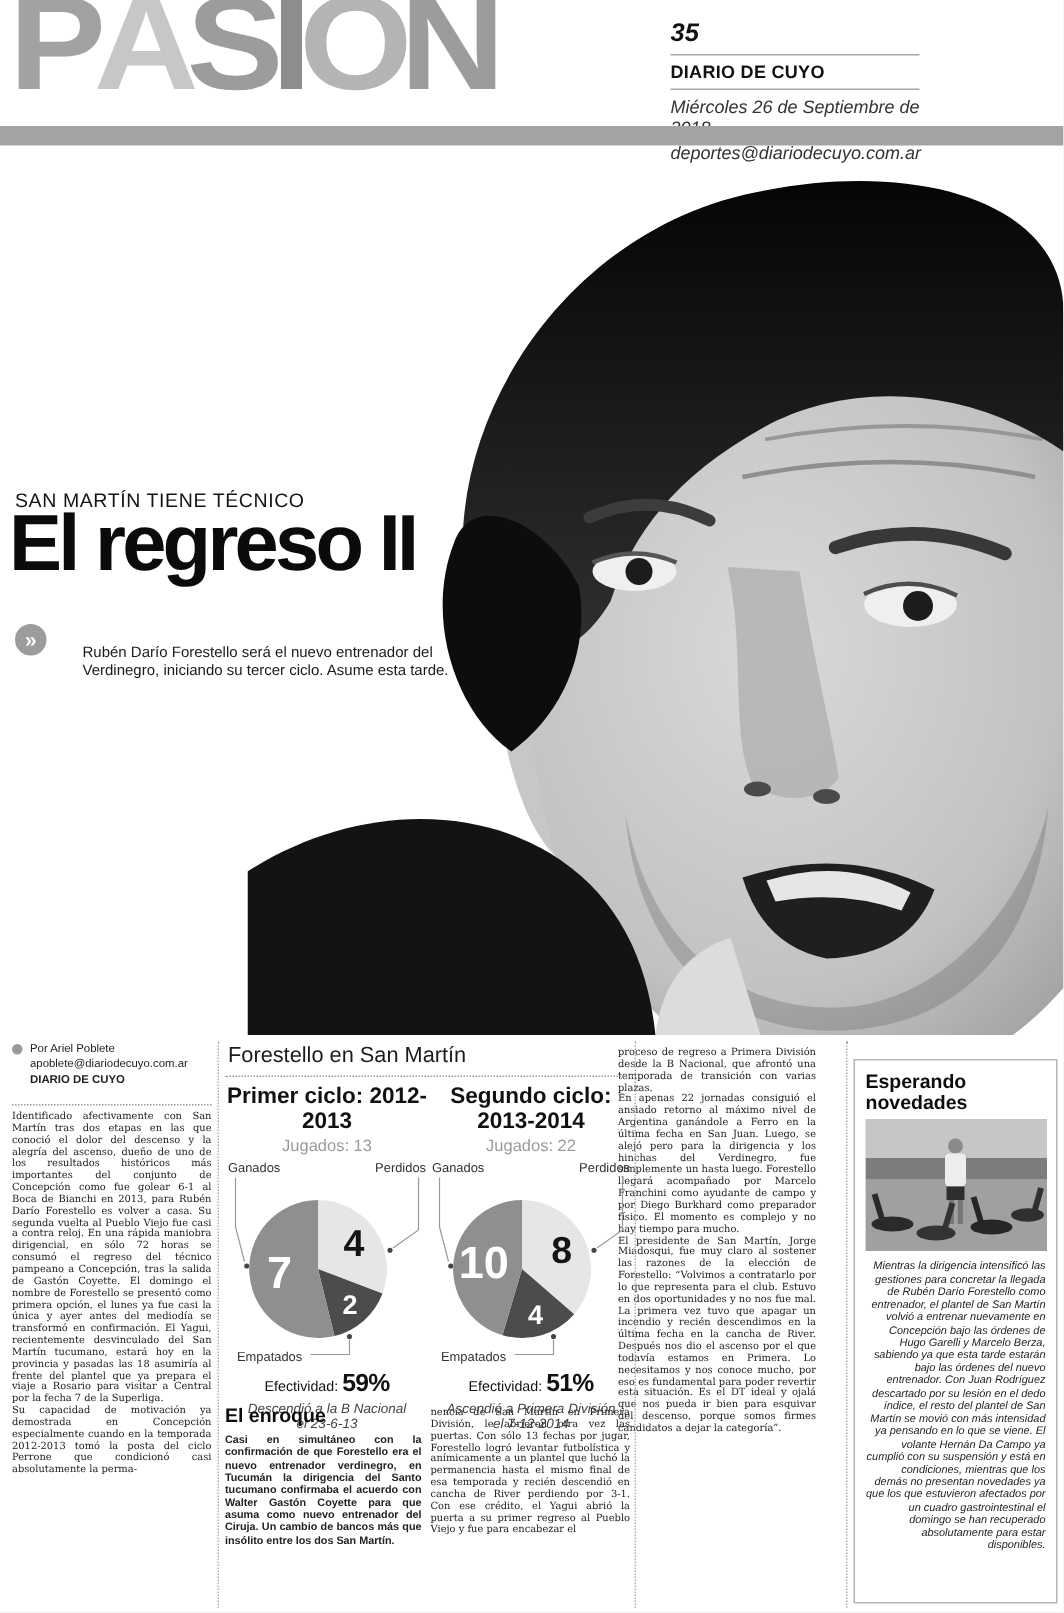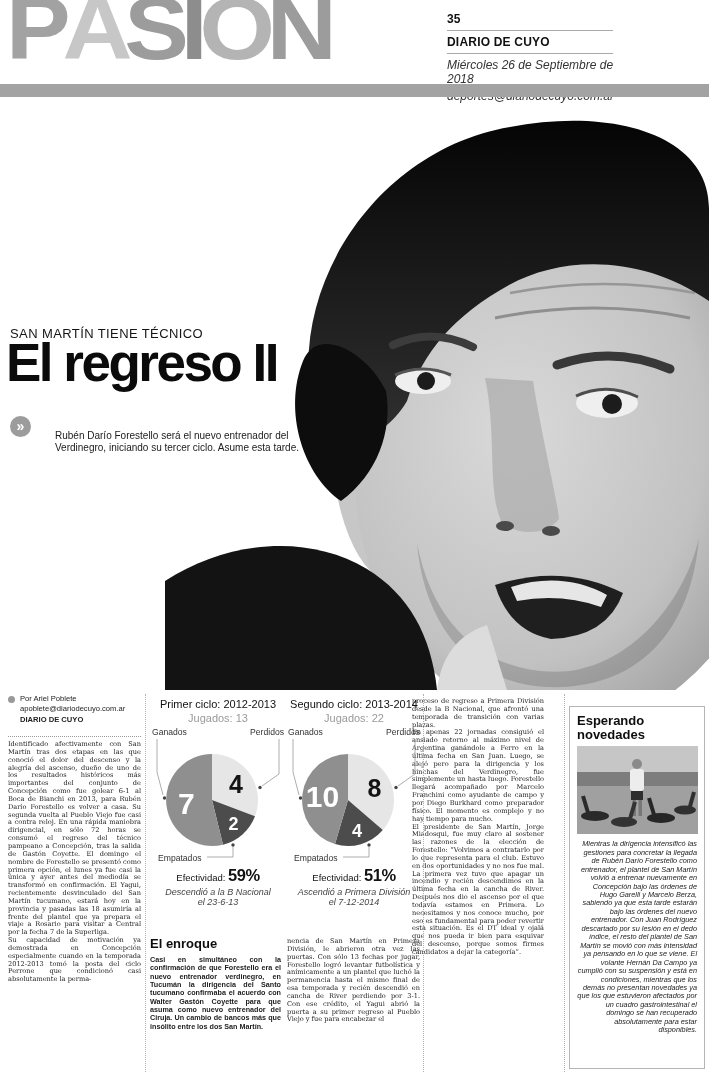--- a/index.html
+++ b/index.html
@@ -4,21 +4,21 @@
 <style>
   html,body{margin:0;padding:0;background:#e8e8e8;}
   .page{position:relative;width:709px;height:1075px;background:#fff;overflow:hidden;
         font-family:"Liberation Sans",sans-serif;color:#111;margin:0 auto;padding-left:44px;}
   
   .logo{position:absolute;left:6px;top:-16px;font-size:97px;font-weight:bold;
         letter-spacing:-0.085em;line-height:1;transform:scaleY(0.92);transform-origin:top left;
         white-space:nowrap;}
   .logo span{display:inline-block;}
   .mast-right{position:absolute;left:447px;top:12px;width:172px;}
-  .page-num{font-size:12px;font-weight:bold;}
+  .page-num{font-size:17px;font-weight:bold;font-style:italic;}
   .mast-rule{border:0;border-top:1px solid #a9a9a9;margin:4px 0 4px 0;width:166px;}
   .paper-name{font-size:12px;font-weight:bold;letter-spacing:0.2px;}
   .mast-date,.mast-mail{font-size:12px;color:#333;margin-top:3px;font-style:italic;}
   .gray-band{position:absolute;left:0;top:84px;width:709px;height:13px;background:#a3a3a3;}
   
   .photo{position:absolute;left:165px;top:113px;}
   
   .kicker{position:absolute;left:10px;top:326px;font-size:13px;letter-spacing:0.4px;color:#151515;}
   .headline{position:absolute;left:6px;top:336px;font-size:53px;font-weight:bold;
             letter-spacing:-2.5px;line-height:1;margin:0;color:#0b0b0b;}
@@ -38,21 +38,21 @@
   .col1{left:8px;top:741px;width:133px;height:332px;}
   .col2{left:287px;top:938px;width:133px;height:136px;}
   .col3{left:412px;top:698px;width:132px;height:375px;}
   .vsep{position:absolute;top:694px;height:378px;width:0;border-left:1px dotted #b0b0b0;}
   
   .info{position:absolute;left:150px;top:694px;width:272px;}
   .info-title{font-size:14.5px;color:#1c1c1c;padding:2px 0 5px 2px;border-bottom:1px dotted #999;}
   .charts{position:relative;margin-top:4px;height:212px;}
   .chart{position:absolute;top:0;width:136px;}
   .chart.c0{left:0;} .chart.c1{left:136px;}
-  .cycle{font-size:11px;font-weight:normal;text-align:center;color:#111;}
+  .cycle{font-size:15px;font-weight:bold;text-align:center;color:#111;}
   .jugados{font-size:11px;font-weight:normal;text-align:center;color:#9a9a9a;margin-top:2px;}
   .pie-lbl{font-size:8.6px;fill:#333;font-family:"Liberation Sans",sans-serif;}
   .leader{fill:none;stroke:#999;stroke-width:0.8;}
   .leader-dot{fill:#444;}
   .efect{text-align:center;font-size:9.5px;color:#111;margin-top:-2px;}
   .efect b{font-size:16.5px;font-weight:bold;letter-spacing:-0.5px;}
   .pie-note{text-align:center;font-style:italic;font-size:9px;line-height:1.15;color:#444;
             white-space:pre-line;margin-top:2px;}
   
   .enroque{position:absolute;left:150px;top:936px;width:131px;}
@@ -153,20 +153,21 @@
 Su capacidad de motivación ya demostrada en Concepción especialmente cuando en la temporada 2012-2013 tomó la posta del ciclo Perrone que condicionó casi absolutamente la perma-</div>
   <div class="serifcol col2">nencia de San Martín en Primera División, le abrieron otra vez las puertas. Con sólo 13 fechas por jugar, Forestello logró levantar futbolística y anímicamente a un plantel que luchó la permanencia hasta el mismo final de esa temporada y recién descendió en cancha de River perdiendo por 3-1. Con ese crédito, el Yagui abrió la puerta a su primer regreso al Pueblo Viejo y fue para encabezar el</div>
   <div class="serifcol col3">proceso de regreso a Primera División desde la B Nacional, que afrontó una temporada de transición con varias plazas.
 En apenas 22 jornadas consiguió el ansiado retorno al máximo nivel de Argentina ganándole a Ferro en la última fecha en San Juan. Luego, se alejó pero para la dirigencia y los hinchas del Verdinegro, fue simplemente un hasta luego. Forestello llegará acompañado por Marcelo Franchini como ayudante de campo y por Diego Burkhard como preparador físico. El momento es complejo y no hay tiempo para mucho.
 El presidente de San Martín, Jorge Miadosqui, fue muy claro al sostener las razones de la elección de Forestello: “Volvimos a contratarlo por lo que representa para el club. Estuvo en dos oportunidades y no nos fue mal. La primera vez tuvo que apagar un incendio y recién descendimos en la última fecha en la cancha de River. Después nos dio el ascenso por el que todavía estamos en Primera. Lo necesitamos y nos conoce mucho, por eso es fundamental para poder revertir esta situación. Es el DT ideal y ojalá que nos pueda ir bien para esquivar del descenso, porque somos firmes candidatos a dejar la categoría”.</div>
   <div class="vsep" style="left:145px"></div>
   <div class="vsep" style="left:423px"></div>
   <div class="vsep" style="left:564px"></div>
 
   <div class="info">
+    <div class="info-title">Forestello en San Martín</div>
     <div class="charts">
       <div class="chart c0">
         <div class="cycle">Primer ciclo: 2012-2013</div>
         <div class="jugados">Jugados: 13</div>
         <svg width="136" height="140" viewBox="0 0 136 140">
           <text class="pie-lbl" x="2" y="11">Ganados</text>
           <text class="pie-lbl" x="134" y="11" text-anchor="end">Perdidos</text>
           <polyline class="leader" points="7,15 7,48 13,71"></polyline>
             <circle class="leader-dot" cx="14.5" cy="74" r="1.7"></circle>
           <polyline class="leader" points="129,15 129,50 112,62"></polyline>

